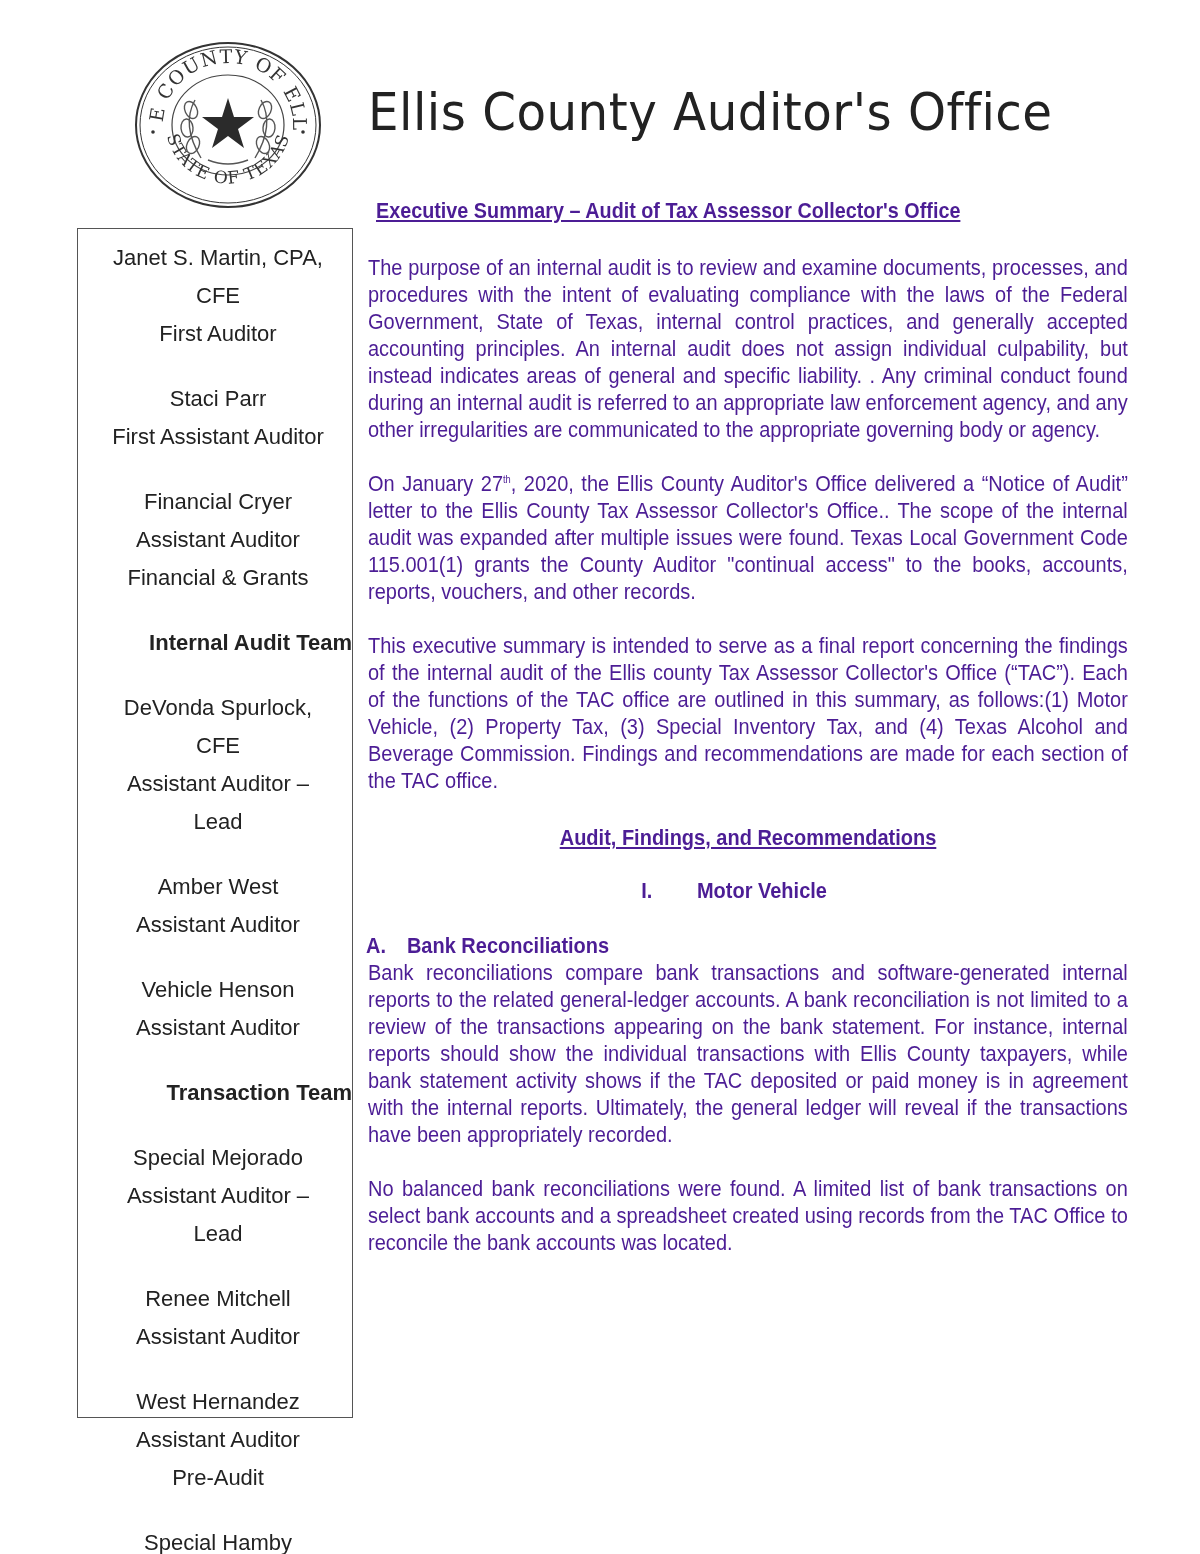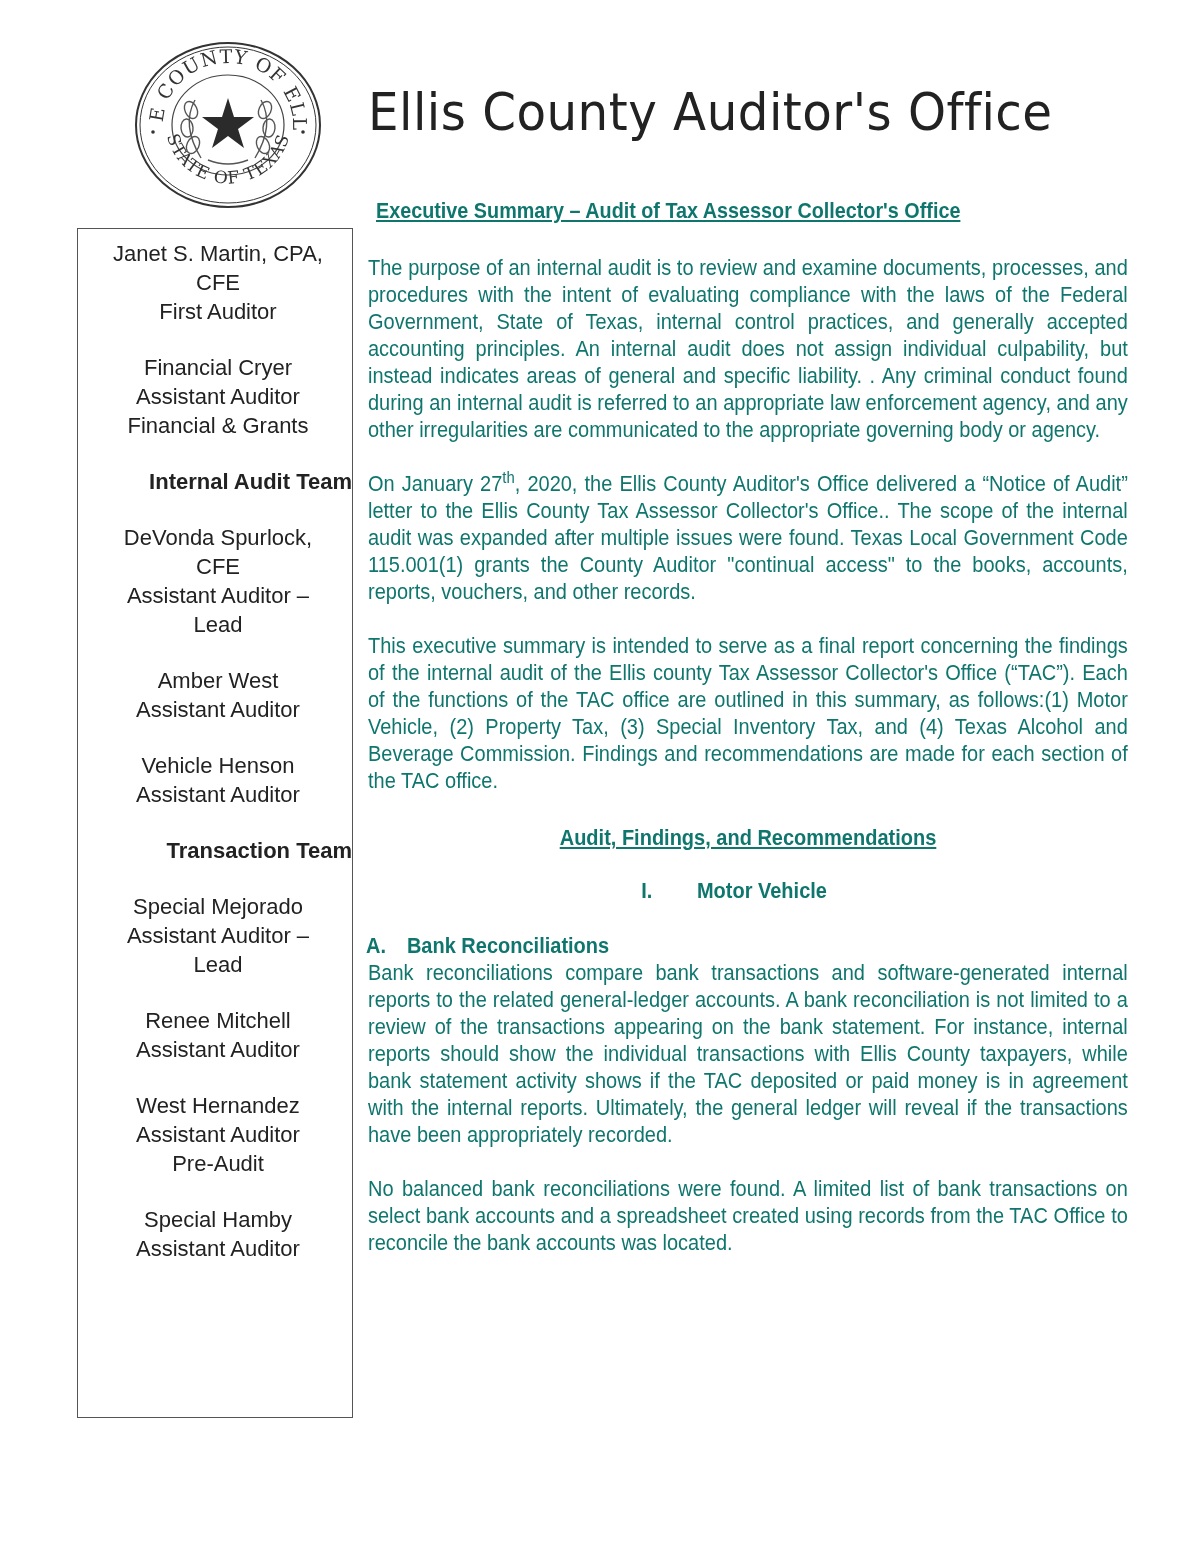--- a/index.html
+++ b/index.html
@@ -14,31 +14,31 @@
     .title {
       position: absolute; left: 368px; top: 82px;
       font-family: "DejaVu Sans", sans-serif;
       font-size: 52px; font-weight: normal; letter-spacing: 0.5px;
       color: #222; margin: 0; white-space: nowrap;
       transform: scaleX(0.93); transform-origin: left top;
     }
     .sidebar {
       position: absolute; left: 77px; top: 228px; width: 276px; height: 1190px;
       border: 1.5px solid #555; box-sizing: border-box;
-      text-align: center; font-size: 22px; line-height: 29px; color: #222;
+      text-align: center; font-size: 22px; line-height: 38px; color: #222;
       padding-top: 10px;
       padding-left: 6px;
     }
     .sidebar .entry { margin-bottom: 27px; }
     .sidebar .entry div { white-space: pre-line; }
     .sidebar .team-heading { font-weight: bold; margin-bottom: 27px; text-align: right; }
     .main {
       position: absolute; left: 368px; top: 198px; width: 760px;
       font-family: "Liberation Sans", sans-serif;
-      font-size: 21.5px; line-height: 27px; color: #0f766e;
+      font-size: 21.5px; line-height: 27px; color: #4c1d95;
     }
     .main .doc-heading {
       font-weight: bold; text-decoration: underline; font-size: 21.5px;
       margin: 0 0 0 8px; white-space: nowrap;
       transform: scaleX(0.92); transform-origin: left top;
     }
     .main p {
       margin: 0; text-align: justify;
       transform: scaleX(0.93); transform-origin: left top;
       width: 817px;
@@ -53,21 +53,21 @@
       text-align: center; font-weight: bold; margin-top: 26px;
       transform: scaleX(0.93); transform-origin: center top;
     }
     .subsection-heading .num { display: inline-block; width: 60px; text-align: left; margin-left: -30px; }
     .item-heading {
       font-weight: bold; margin-top: 28px; margin-left: -2px;
       transform: scaleX(0.93); transform-origin: left top;
     }
     .item-heading .letter { display: inline-block; width: 44px; }
     .p5 { margin-top: 27px !important; }
-    sup { font-size: 16px; line-height: 0; vertical-align: super; }
+    sup { font-size: 10px; line-height: 0; vertical-align: super; }
   </style>
 </head>
 <body>
 
 <svg class="seal" viewBox="0 0 190 170">
   <defs>
     <path id="sealTopArc" d="M 30 85 A 65 62 0 0 1 160 85"></path>
     <path id="sealBotArc" d="M 35 100 A 62 58 0 0 0 155 100"></path>
   </defs>
   <ellipse cx="95" cy="85" rx="92" ry="82" fill="none" stroke="#333" stroke-width="2"></ellipse>
@@ -96,20 +96,24 @@
   <circle cx="170" cy="92" r="1.8" fill="#333"></circle>
 </svg>
 
 <h1 class="title">Ellis County Auditor's Office</h1>
 
 <aside class="sidebar">
   <div class="entry">
     <div>Janet S. Martin, CPA,
 CFE</div>
     <div>First Auditor</div>
+  </div>
+  <div class="entry">
+    <div>Staci Parr</div>
+    <div>First Assistant Auditor</div>
   </div>
   <div class="entry">
     <div>Financial Cryer</div>
     <div>Assistant Auditor
 Financial &amp; Grants</div>
   </div>
 
   <div class="team-heading">Internal Audit Team</div>
   <div class="entry">
     <div>DeVonda Spurlock,

